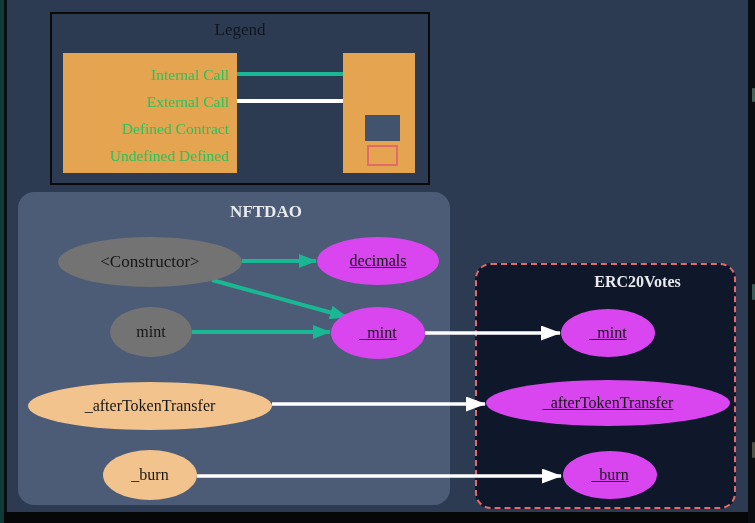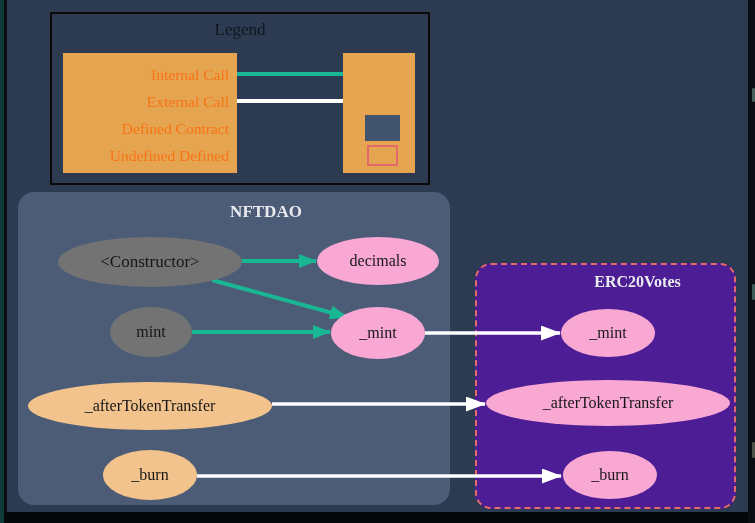--- a/index.html
+++ b/index.html
@@ -16,37 +16,37 @@
   .edge-frag{position:absolute;right:0;width:3px;border-radius:1px;}
   .frag1{top:88px;height:14px;background:#45615a;}
   .frag2{top:284px;height:16px;background:#3c5a57;}
   .frag3{top:442px;height:16px;background:#4d5148;}
 
   
   .legend-box{position:absolute;left:50px;top:12px;width:376px;height:169px;border:2px solid #0a0a0a;}
   .legend-title{position:absolute;left:0;top:6px;width:100%;text-align:center;font-size:17px;color:#10161f;}
   .legend-swatch-left{position:absolute;left:11px;top:39px;width:174px;height:120px;background:#e5a44f;}
   .legend-swatch-right{position:absolute;left:291px;top:39px;width:72px;height:120px;background:#e5a44f;}
-  .legend-line{position:absolute;width:166px;height:18px;text-align:right;font-size:15.5px;color:#f97316;left:11px;}
+  .legend-line{position:absolute;width:166px;height:18px;text-align:right;font-size:15.5px;color:#22c55e;left:11px;}
   .ll0{top:52px;} .ll1{top:79px;} .ll2{top:106px;} .ll3{top:133px;}
   .legend-sq-defined{position:absolute;left:313px;top:101px;width:35px;height:26px;background:#41536d;}
   .legend-sq-undefined{position:absolute;left:315px;top:131px;width:27px;height:17px;background:#e5a44f;border:2px solid #e4696b;}
 
   
   .cluster-nftdao{position:absolute;left:18px;top:192px;width:432px;height:313px;background:#4c5c76;border-radius:16px;}
-  .cluster-erc{position:absolute;left:475px;top:263px;width:261px;height:246px;background:#4c1d95;border:2px dashed #e4696b;border-radius:16px;box-sizing:border-box;}
+  .cluster-erc{position:absolute;left:475px;top:263px;width:261px;height:246px;background:#0f172a;border:2px dashed #e4696b;border-radius:16px;box-sizing:border-box;}
   .cluster-title{position:absolute;left:0;width:100%;text-align:center;font-weight:bold;color:#e9eaee;margin-left:32px;}
   .t-nftdao{top:10px;font-size:17px;}
   .t-erc{top:8px;font-size:16px;}
 
   
   .node{position:absolute;border-radius:50%;display:flex;align-items:center;justify-content:center;
         font-size:16px;color:#161616;white-space:nowrap;}
   .pink{background:#737373;}
-  .orange{background:#f9a8d4;}
+  .orange{background:#d946ef;text-decoration:underline;}
   .peach{background:#f2c38c;}
   .n-constructor{left:58px;top:237px;width:184px;height:50px;font-size:17px;}
   .n-decimals{left:317px;top:237px;width:122px;height:48px;}
   .n-mint{left:110px;top:307px;width:82px;height:50px;}
   .n-nft-mint{left:331px;top:307px;width:94px;height:52px;}
   .n-nft-att{left:28px;top:382px;width:244px;height:48px;}
   .n-nft-burn{left:103px;top:450px;width:94px;height:50px;}
   .n-erc-mint{left:561px;top:309px;width:94px;height:48px;}
   .n-erc-att{left:486px;top:380px;width:244px;height:46px;}
   .n-erc-burn{left:563px;top:451px;width:94px;height:48px;}

